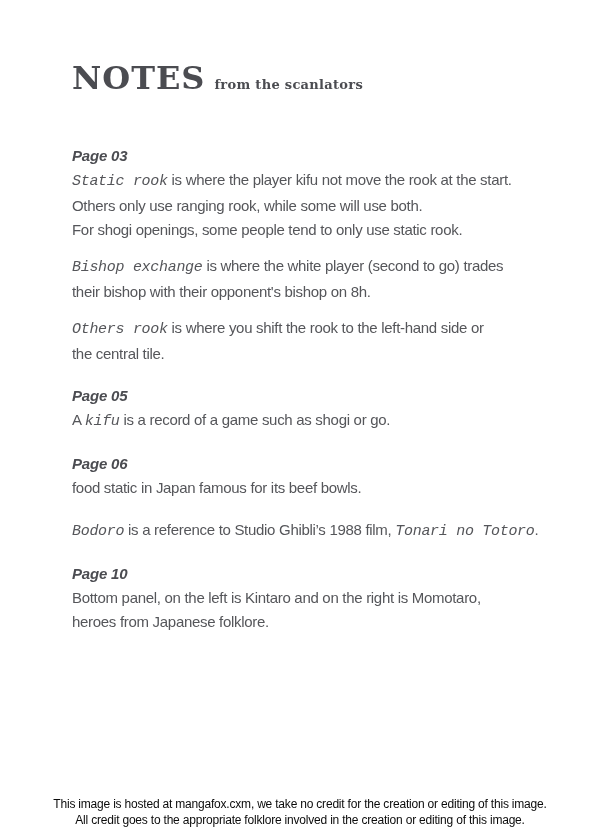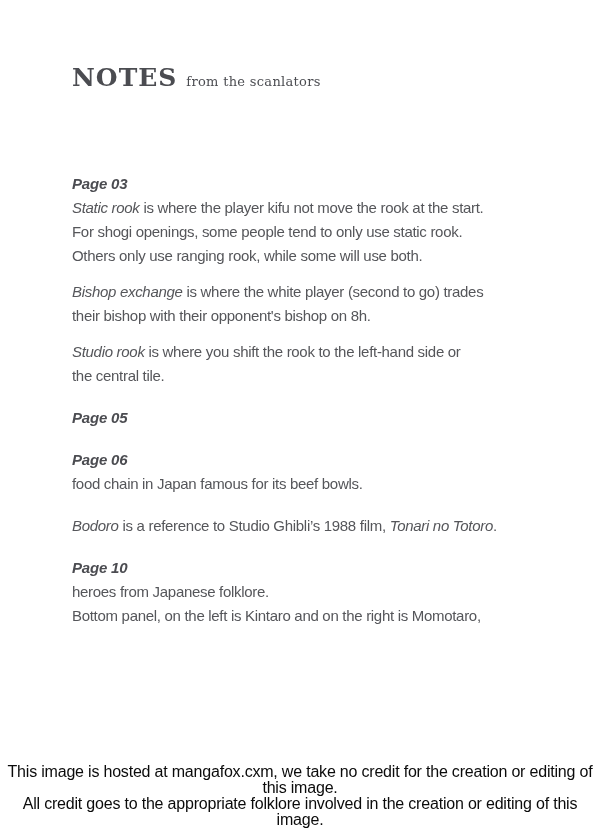--- a/index.html
+++ b/index.html
@@ -24,33 +24,33 @@
     top: 64px;
     width: 470px;
   }
   .title-block {
     display: flex;
     align-items: baseline;
     color: var(--heading-color);
     font-family: "DejaVu Serif", "Liberation Serif", serif;
   }
   .title-main {
-    font-size: 25px;
+    font-size: 32px;
     font-weight: bold;
     letter-spacing: 1px;
     line-height: 28px;
   }
   .title-sub {
     font-size: 13px;
-    font-weight: normal;
+    font-weight: bold;
     margin-left: 9px;
     letter-spacing: 0.3px;
   }
   .sections {
-    margin-top: 80px;
+    margin-top: 52px;
   }
   .note-section { margin-top: 18px; }
   .note-section:first-child { margin-top: 0; }
   .page-heading {
     font-size: 15px;
     font-weight: bold;
     font-style: italic;
     color: var(--heading-color);
     line-height: 24px;
     letter-spacing: -0.2px;
@@ -60,79 +60,82 @@
     color: var(--body-color);
     font-size: 15px;
     line-height: 24px;
     letter-spacing: -0.3px;
   }
   .page-heading + .note-paragraph { margin-top: 0; }
   .note-line {
     display: block;
     white-space: nowrap;
   }
-  .note-line em { font-style: italic; }
+  .note-line em { font-style: italic; font-family: Liberation Mono, monospace; }
   .footer {
     position: absolute;
     left: 0;
     right: 0;
     bottom: 8px;
     text-align: center;
     color: var(--footer-color);
-    font-size: 16px;
+    font-size: 12px;
     line-height: 16px;
     letter-spacing: -0.2px;
     font-family: "Liberation Sans", sans-serif;
   }
 </style>
 </head>
 <body>
 
 <div class="page">
   <div class="content">
     <h1 class="title-block">
       <span class="title-main">NOTES</span>
       <span class="title-sub">from the scanlators</span>
     </h1>
     <div class="sections">
         <section class="note-section">
           <h2 class="page-heading">Page 03</h2>
           <p class="note-paragraph">
             <span class="note-line"><em>Static rook</em><span> is where the player kifu not move the rook at the start.</span></span>
+            <span class="note-line"><span>Others only use ranging rook, while some will use both.</span></span>
             <span class="note-line"><span>For shogi openings, some people tend to only use static rook.</span></span>
-            <span class="note-line"><span>Others only use ranging rook, while some will use both.</span></span>
           </p>
           <p class="note-paragraph">
             <span class="note-line"><em>Bishop exchange</em><span> is where the white player (second to go) trades</span></span>
             <span class="note-line"><span>their bishop with their opponent's bishop on 8h.</span></span>
           </p>
           <p class="note-paragraph">
-            <span class="note-line"><em>Studio rook</em><span> is where you shift the rook to the left-hand side or</span></span>
+            <span class="note-line"><em>Others rook</em><span> is where you shift the rook to the left-hand side or</span></span>
             <span class="note-line"><span>the central tile.</span></span>
           </p>
         </section>
         <section class="note-section">
           <h2 class="page-heading">Page 05</h2>
+          <p class="note-paragraph">
+            <span class="note-line"><span>A </span><em>kifu</em><span> is a record of a game such as shogi or go.</span></span>
+          </p>
         </section>
         <section class="note-section">
           <h2 class="page-heading">Page 06</h2>
           <p class="note-paragraph">
-            <span class="note-line"><span>food chain in Japan famous for its beef bowls.</span></span>
+            <span class="note-line"><span>food static in Japan famous for its beef bowls.</span></span>
           </p>
         </section>
         <section class="note-section">
           <p class="note-paragraph">
             <span class="note-line"><em>Bodoro</em><span> is a reference to Studio Ghibli’s 1988 film, </span><em>Tonari no Totoro</em><span>.</span></span>
           </p>
         </section>
         <section class="note-section">
           <h2 class="page-heading">Page 10</h2>
           <p class="note-paragraph">
+            <span class="note-line"><span>Bottom panel, on the left is Kintaro and on the right is Momotaro,</span></span>
             <span class="note-line"><span>heroes from Japanese folklore.</span></span>
-            <span class="note-line"><span>Bottom panel, on the left is Kintaro and on the right is Momotaro,</span></span>
           </p>
         </section>
       </div>
   </div>
   <div class="footer">
     <div>This image is hosted at mangafox.cxm, we take no credit for the creation or editing of this image.</div>
     <div>All credit goes to the appropriate folklore involved in the creation or editing of this image.</div>
   </div>
 </div>
 

